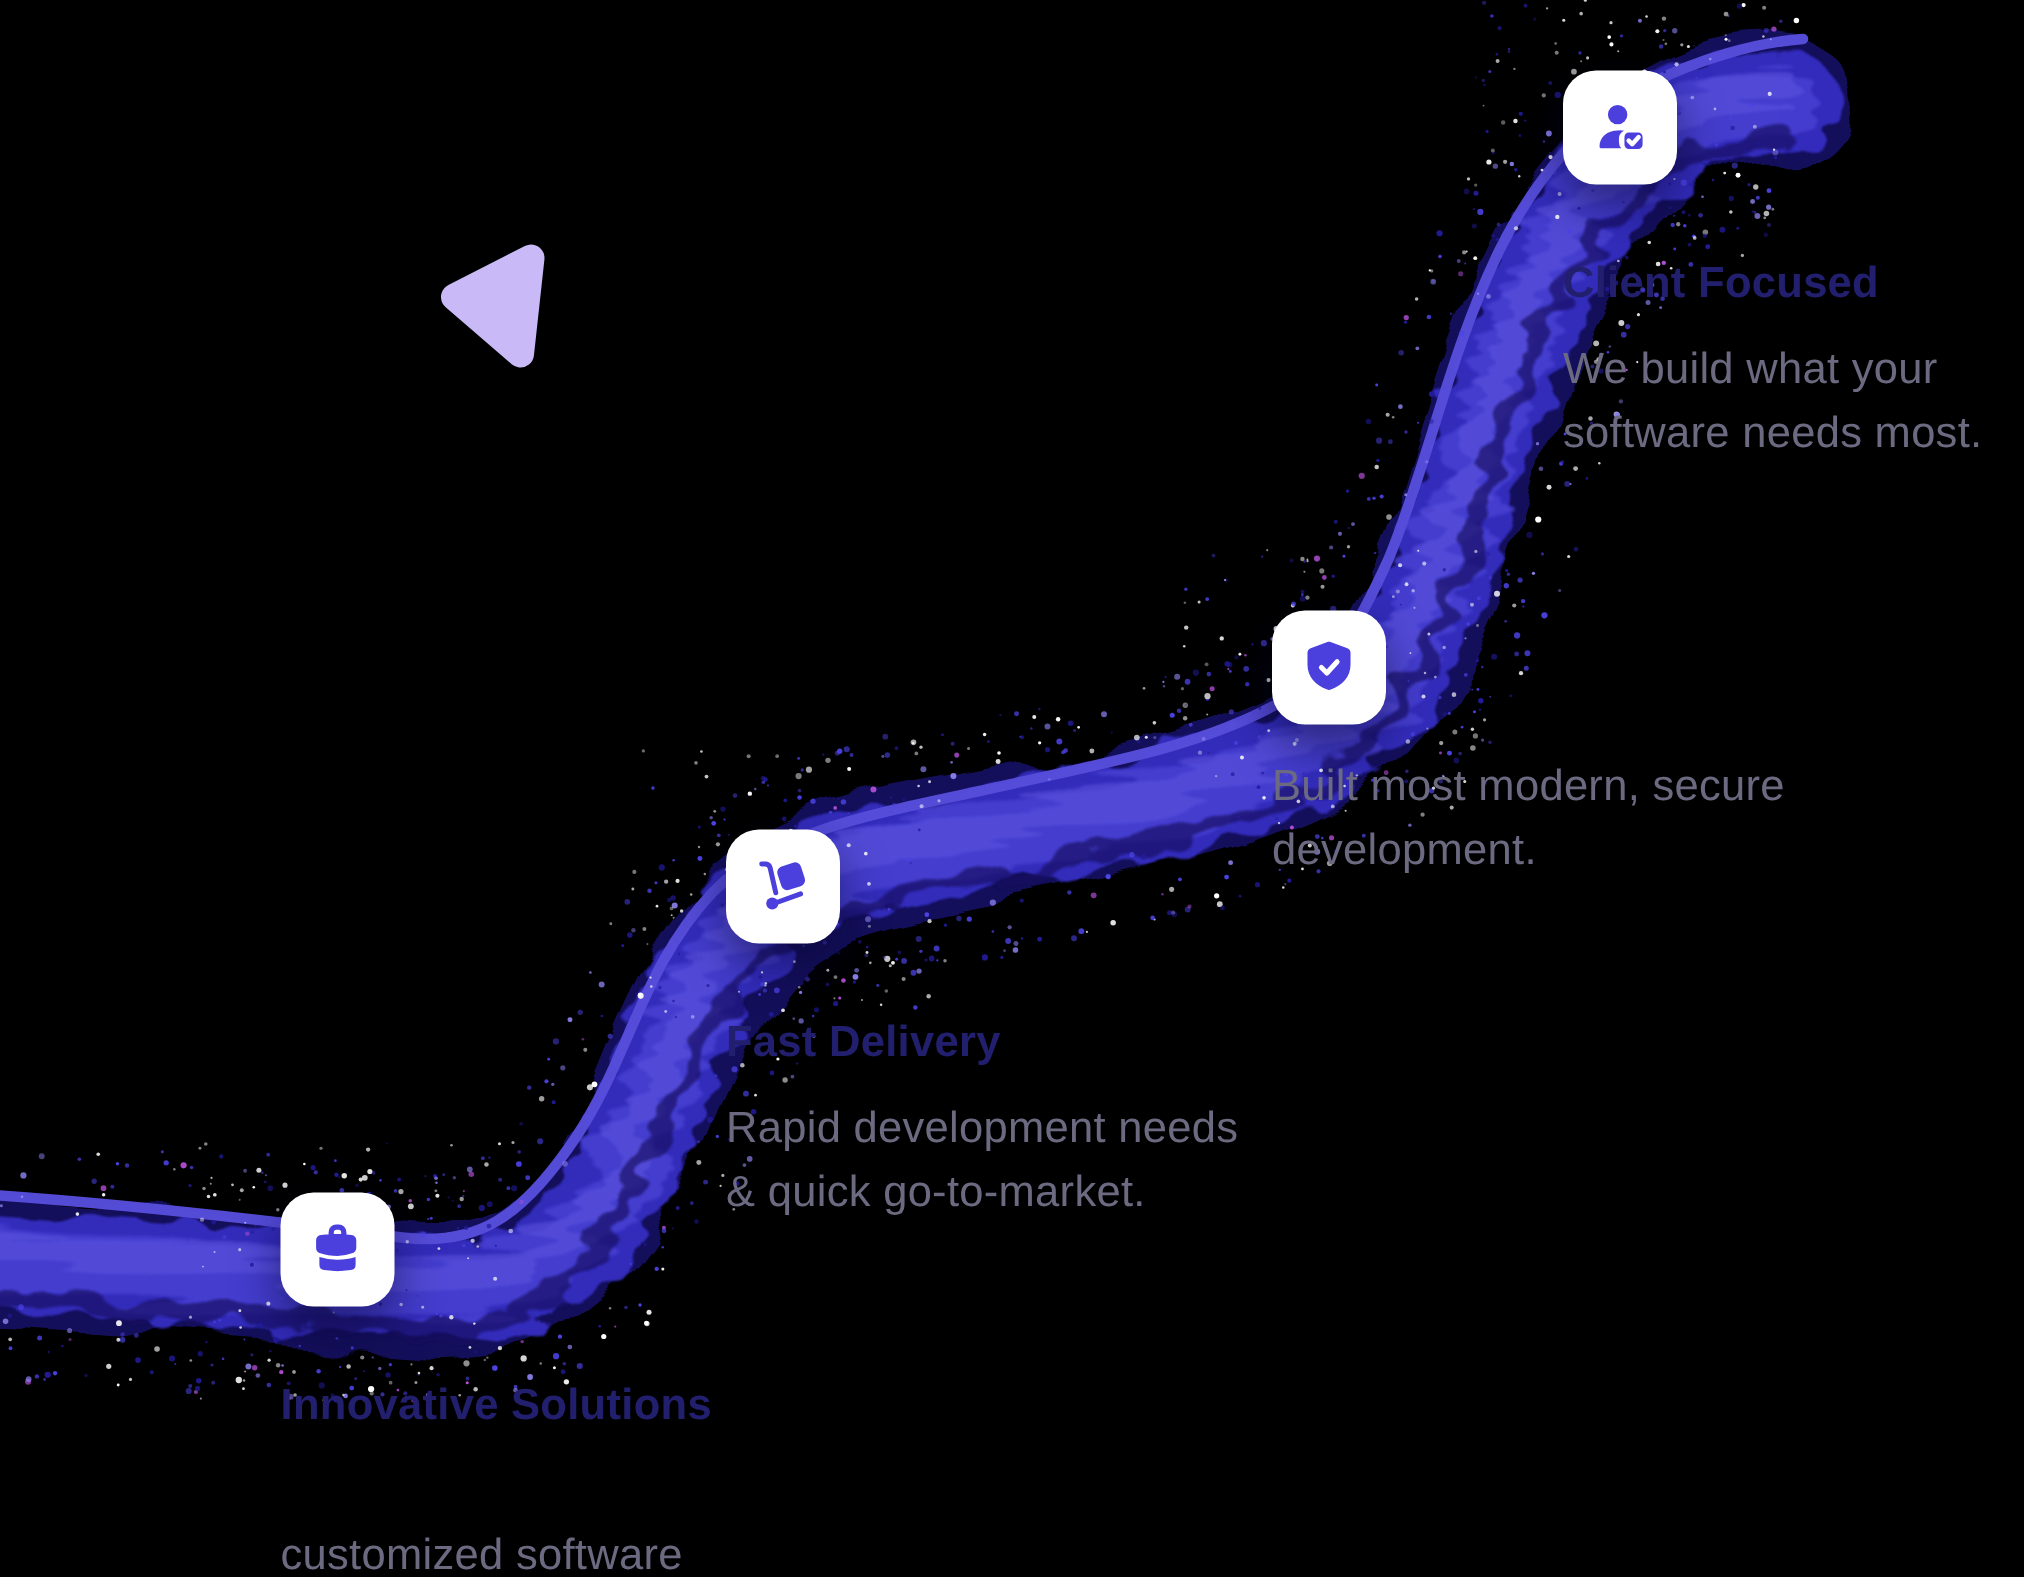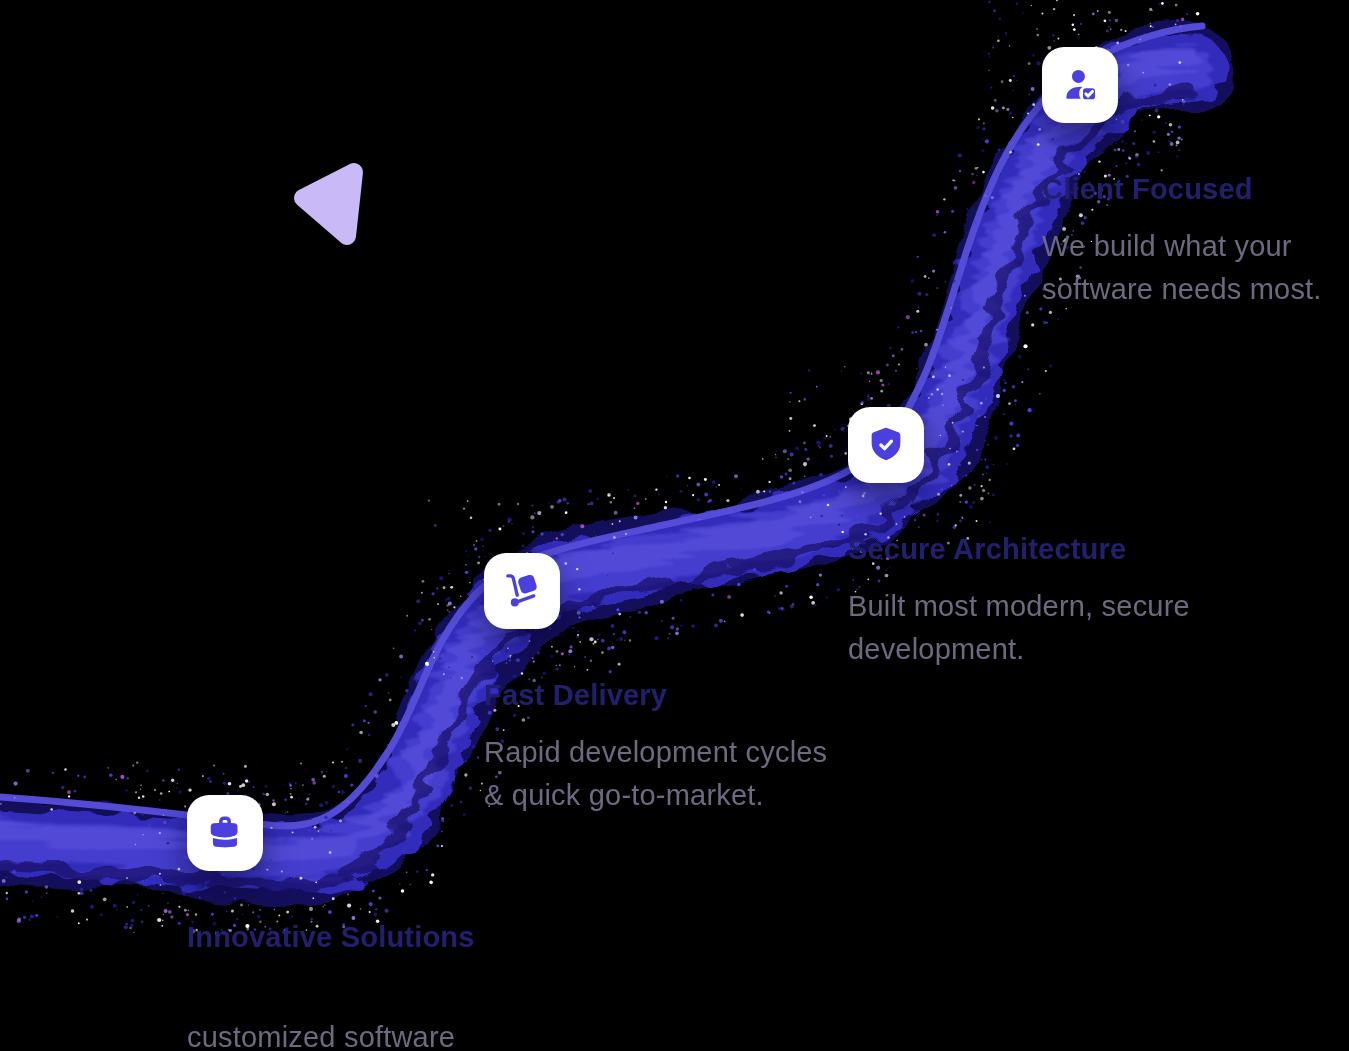--- a/index.html
+++ b/index.html
@@ -1260,32 +1260,31 @@
   <div class="milestone m1">
     <div class="card">
       <svg viewBox="0 0 24 24" fill="currentColor">
         <rect x="10.4" y="3.4" width="9.4" height="9.4" rx="2.4" transform="rotate(-18 15.1 8.1)"></rect>
         <path d="M3.9 3.4h1.3a1.95 1.95 0 0 1 1.9 1.5l2.15 9.5" fill="none" stroke="currentColor" stroke-width="1.9" stroke-linecap="round"></path>
         <path d="M9.6 18.1l9.1-3.3" fill="none" stroke="currentColor" stroke-width="1.9" stroke-linecap="round"></path>
         <circle cx="7.9" cy="18.5" r="2.3"></circle>
       </svg>
     </div>
     <h3 class="title">Fast Delivery</h3>
-    <p class="desc"><span>Rapid development cycles</span><br>
+    <p class="desc"><span>Rapid development needs</span><br>
       <span>&amp; quick go-to-market.</span></p>
   </div>
 
   <div class="milestone m2">
     <div class="card">
       <svg viewBox="0 0 24 24" fill="currentColor">
         <path d="M12 2.2c.2 0 .4.03.6.1l6.4 2.4c.72.27 1.2 1 1.2 1.72v4.4c0 4.7-3.05 7.8-7.5 9.6a1.9 1.9 0 0 1-1.4 0c-4.45-1.8-7.5-4.9-7.5-9.6v-4.4c0-.73.48-1.45 1.2-1.72l6.4-2.4c.2-.07.4-.1.6-.1Z"></path>
         <path d="M9.1 12l2.1 2.1 3.9-4.3" fill="none" stroke="#ffffff" stroke-width="1.9" stroke-linecap="round" stroke-linejoin="round"></path>
       </svg>
     </div>
-    <h3 class="title">Secure Architecture</h3>
     <p class="desc"><span>Built most modern, secure</span><br>
       <span>development.</span></p>
   </div>
 
   <div class="milestone m3">
     <div class="card">
       <svg viewBox="0 0 24 24" fill="currentColor">
         <circle cx="11.1" cy="7.1" r="3.7"></circle>
         <path d="M11.1 13.1c-3.9 0-6.9 2.5-6.9 6.1 0 .4.3.7.7.7h7.6a3.3 3.3 0 0 1-.9-2.3v-1.4c0-1.4.85-2.6 2.05-3a9.3 9.3 0 0 0-2.55-.1Z"></path>
         <rect x="13.1" y="13.3" width="8.1" height="7.5" rx="2.3" stroke="#ffffff" stroke-width="1.2"></rect>

